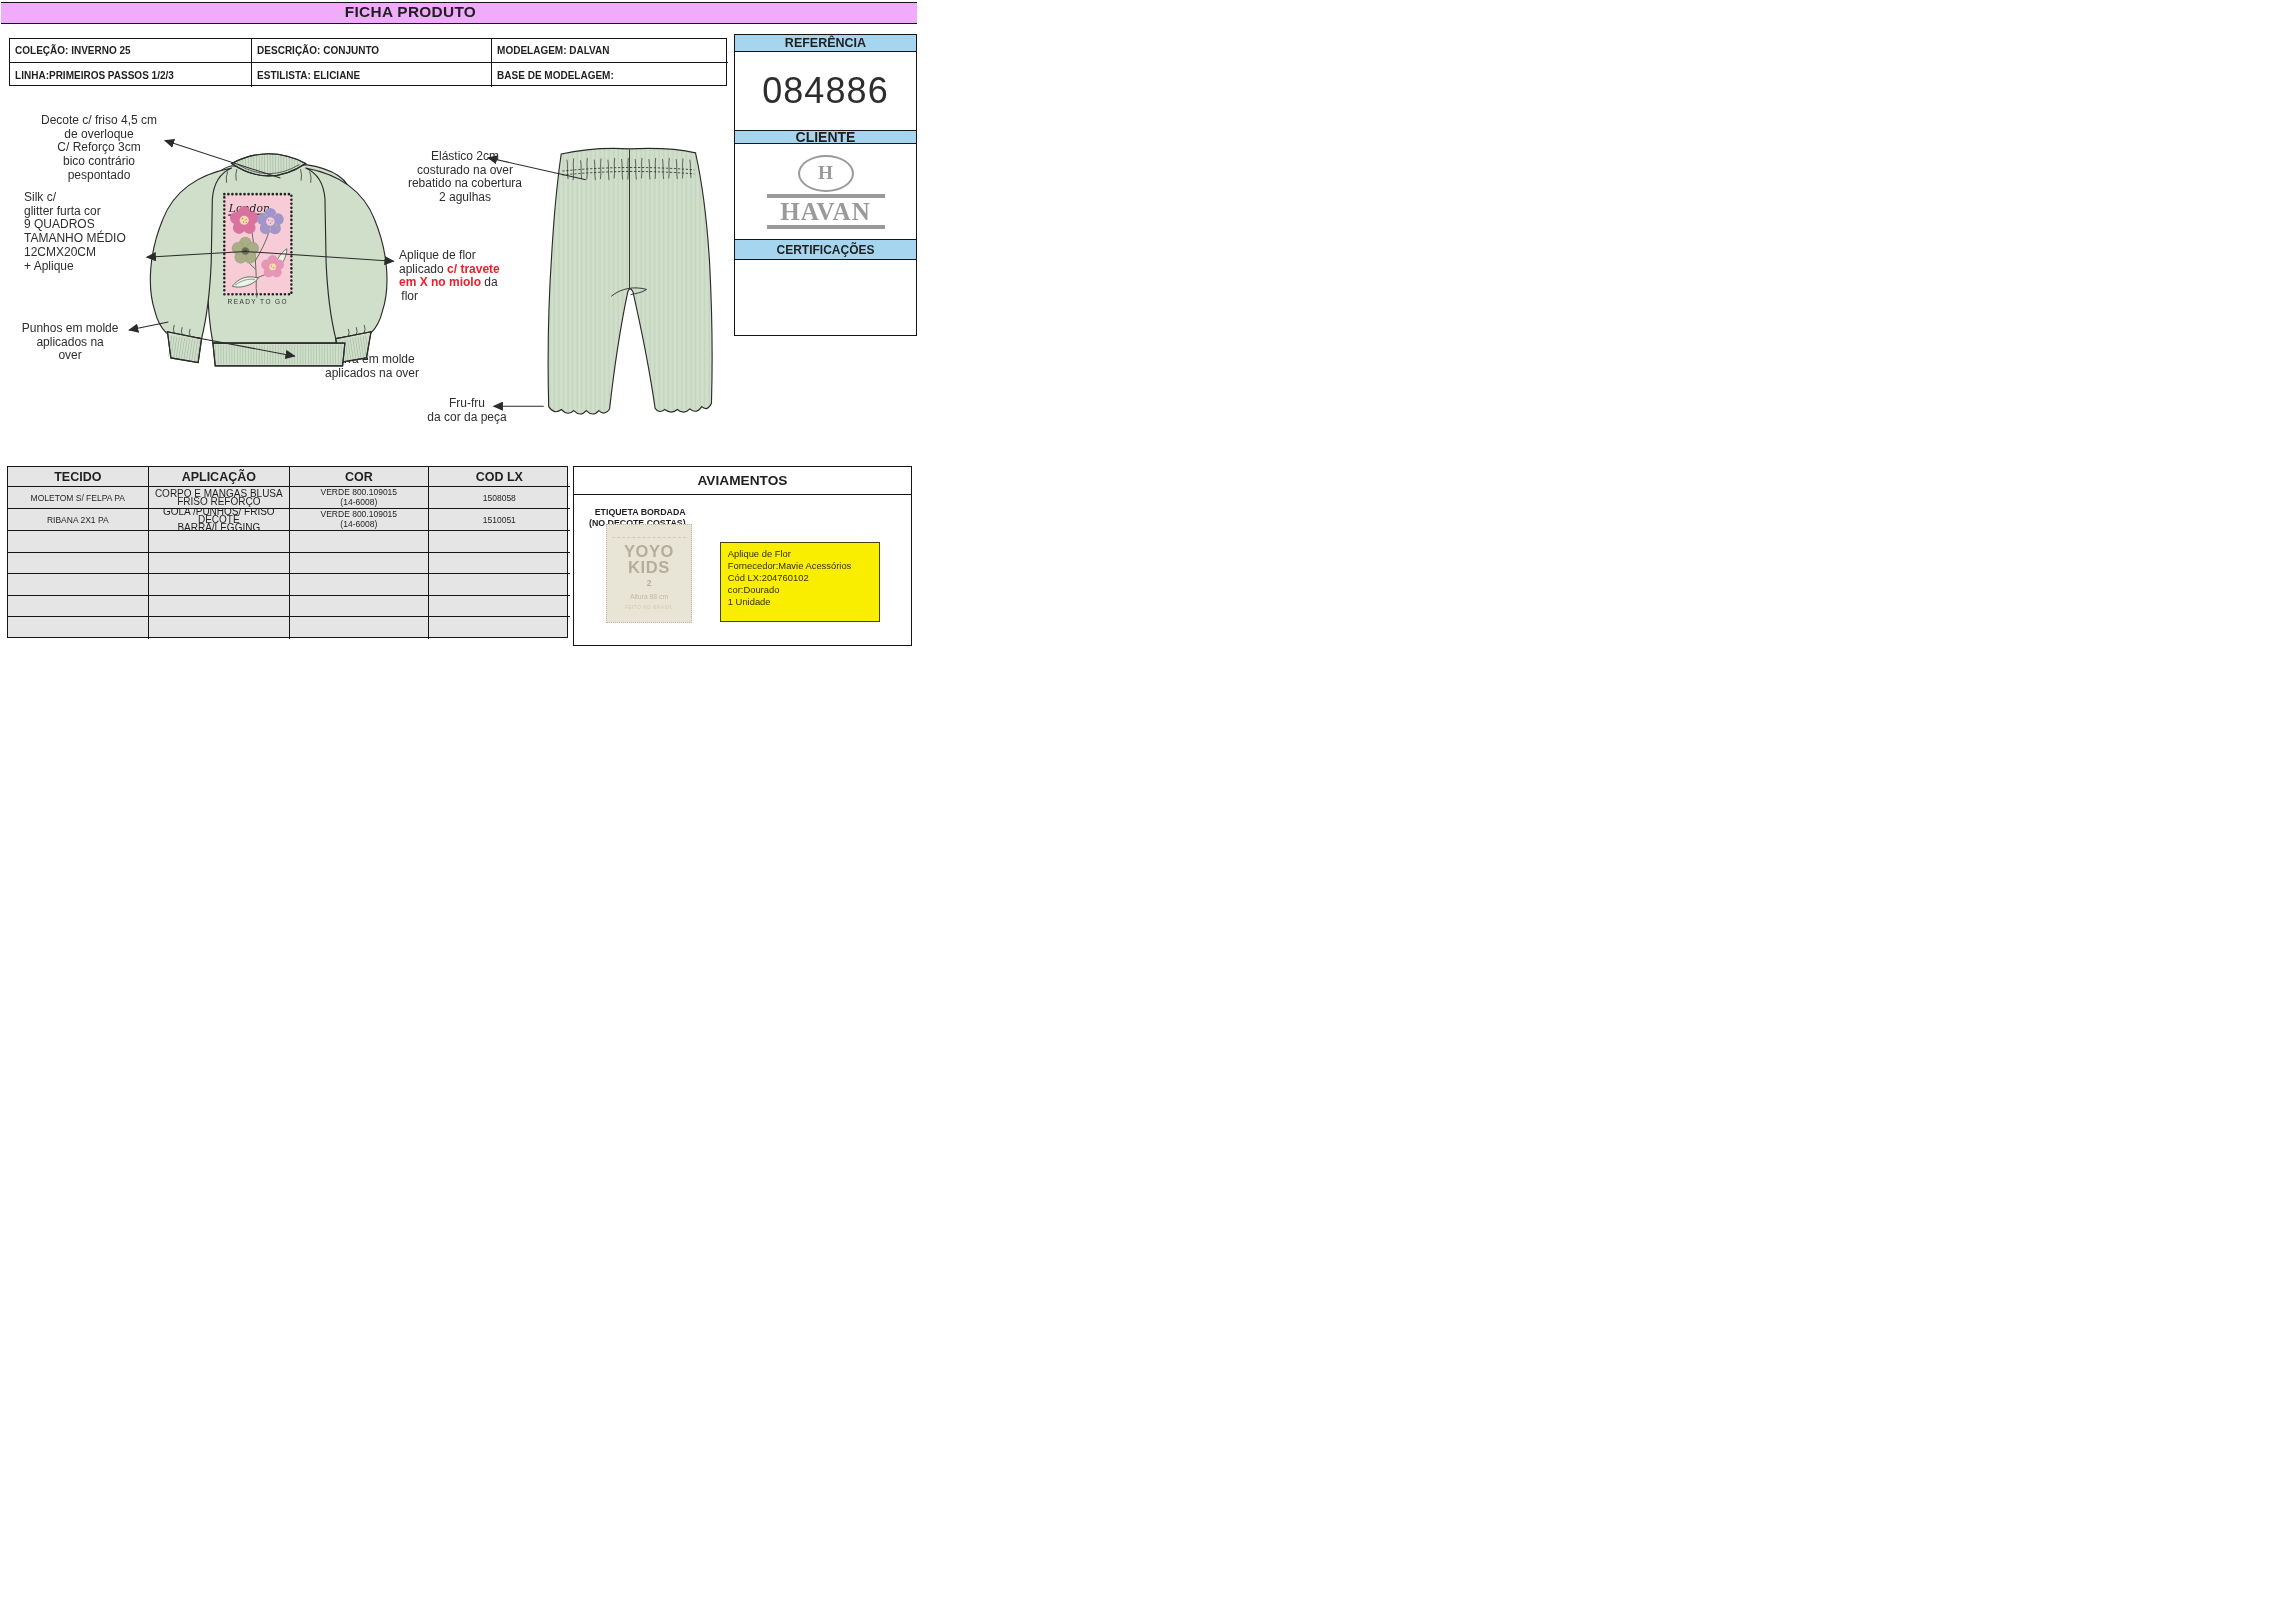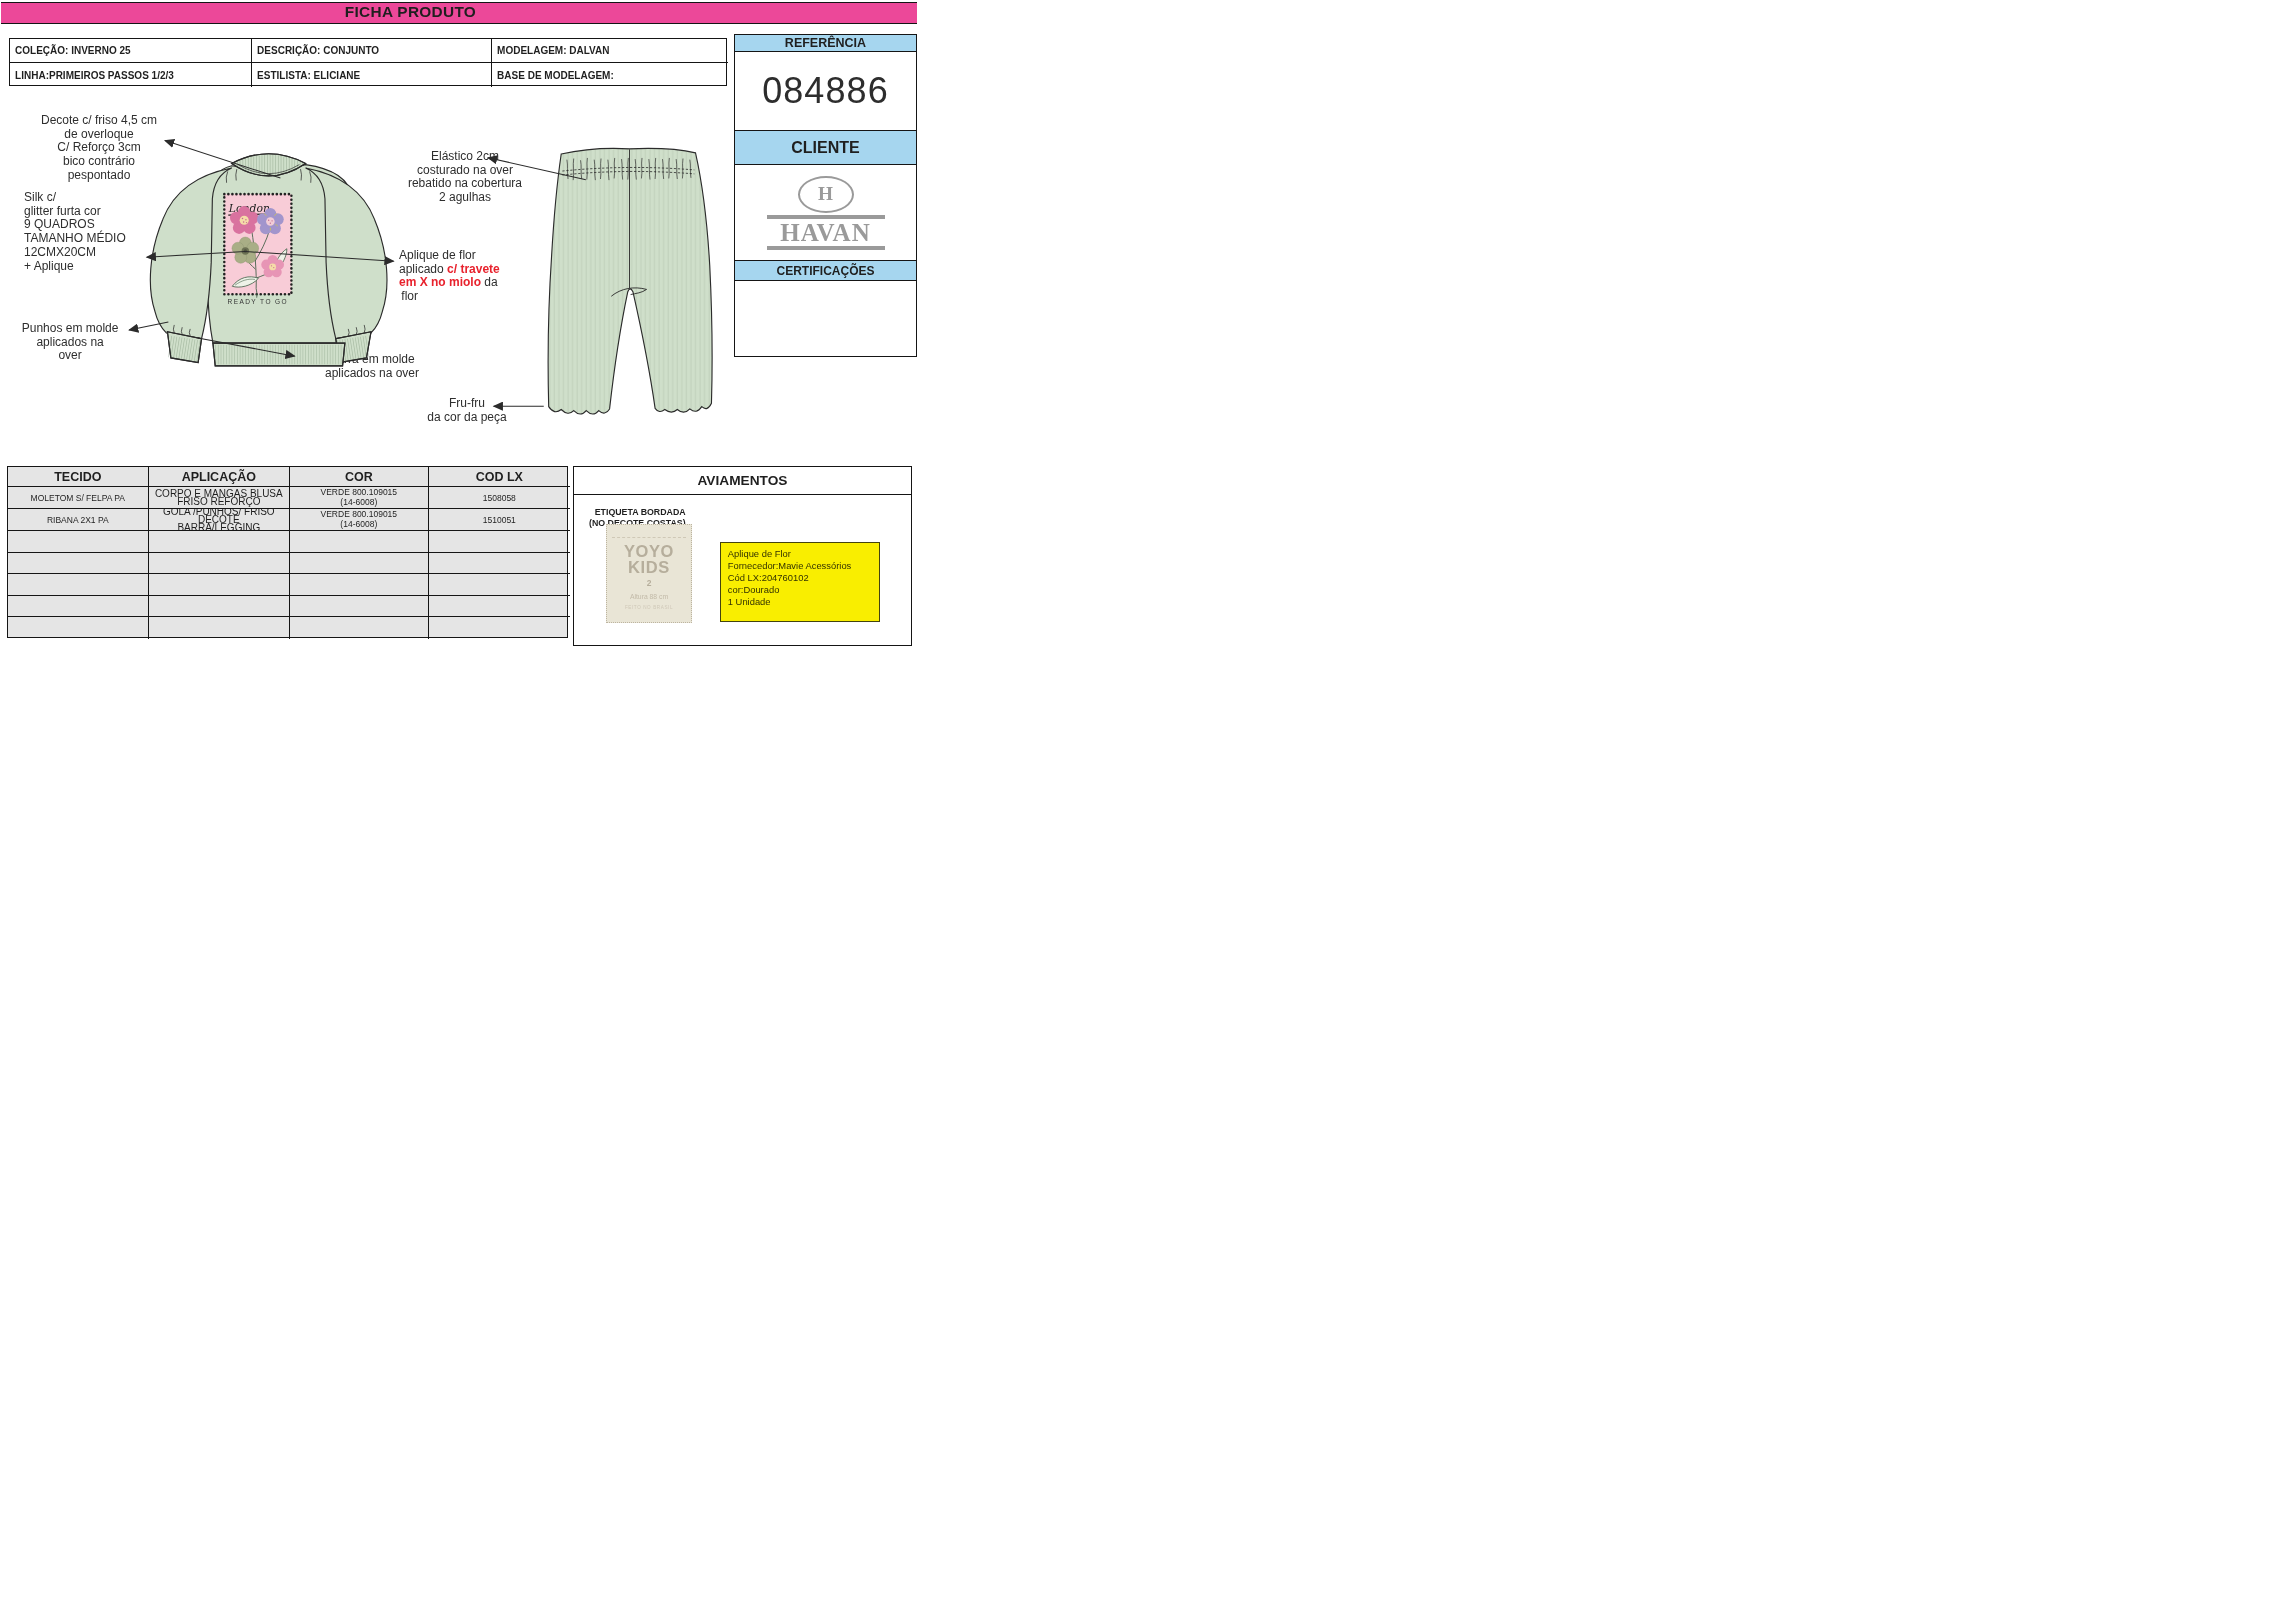--- a/index.html
+++ b/index.html
@@ -1,21 +1,21 @@
 <!DOCTYPE html>
 <html style="font-size:9px"><head>
 <meta charset="utf-8">
 <style>
   html,body{margin:0;padding:0;background:#ffffff;}
   body{font-family:"Liberation Sans", sans-serif;}
   #sheet{position:relative;width:918px;height:648px;background:#fff;overflow:hidden;}
   .pl{white-space:pre-line;}
 
   
-  .title-bar{position:absolute;left:1.1px;right:1.1px;top:1.7px;height:20.5px;background:#ec4899;
+  .title-bar{position:absolute;left:1.1px;right:1.1px;top:1.7px;height:20.5px;background:#f0abfc;
     border-top:1.1px solid #151515;border-bottom:1.1px solid #151515;text-decoration:underline;}
   .title-text{position:absolute;left:0;right:97px;top:0.6px;text-align:center;
     font-size:15.4px;font-weight:bold;color:#1f1f1f;letter-spacing:0.3px;}
 
   
   .hdr{position:absolute;left:9px;top:38px;width:718px;height:48px;
     display:grid;grid-template-columns:242px 240px 236px;grid-template-rows:24px 24px;
     border:1.1px solid #151515;box-sizing:border-box;background:#fff;}
   .hdr-cell{border-right:1.1px solid #151515;border-bottom:1.1px solid #151515;
     display:flex;align-items:center;padding-left:5.1px;font-weight:bold;font-size:10px;color:#1f1f1f;
@@ -25,21 +25,21 @@
 
   
   .panel{position:absolute;left:734px;top:34px;width:183px;}
   .p-sec{position:relative;border:1.1px solid #151515;box-sizing:border-box;background:#fff;margin-top:-1.1px;}
   .p-sec:first-child{margin-top:0;}
   .p-blue{background:#a6d6ef;display:flex;align-items:center;justify-content:center;
     font-weight:bold;color:#1f1f1f;}
   .ref-bar{height:17.6px;font-size:12.5px;}
   .ref-box{height:81px;display:flex;align-items:center;justify-content:center;}
   .ref-num{font-size:36px;color:#2d2d2d;letter-spacing:1.1px;}
-  .cli-bar{height:35px;font-size:16px;}
+  .cli-bar{height:14px;font-size:14px;}
   .logo-box{height:97px;display:flex;flex-direction:column;align-items:center;justify-content:center;}
   .logo-ellipse{width:52px;height:33px;border:2.3px solid #9a9a9a;border-radius:50%;
     display:flex;align-items:center;justify-content:center;}
   .logo-h{font-family:"Liberation Serif",serif;font-size:19.3px;font-weight:bold;color:#9a9a9a;}
   .logo-bar{width:118px;height:4px;background:#9a9a9a;}
   .logo-name{font-family:"Liberation Serif",serif;font-size:25px;font-weight:bold;color:#9a9a9a;
     letter-spacing:1.1px;line-height:25px;margin:0.6px 0 1.1px 0;}
   .cert-bar{height:21px;font-size:12px;}
   .cert-box{height:77px;}
 

